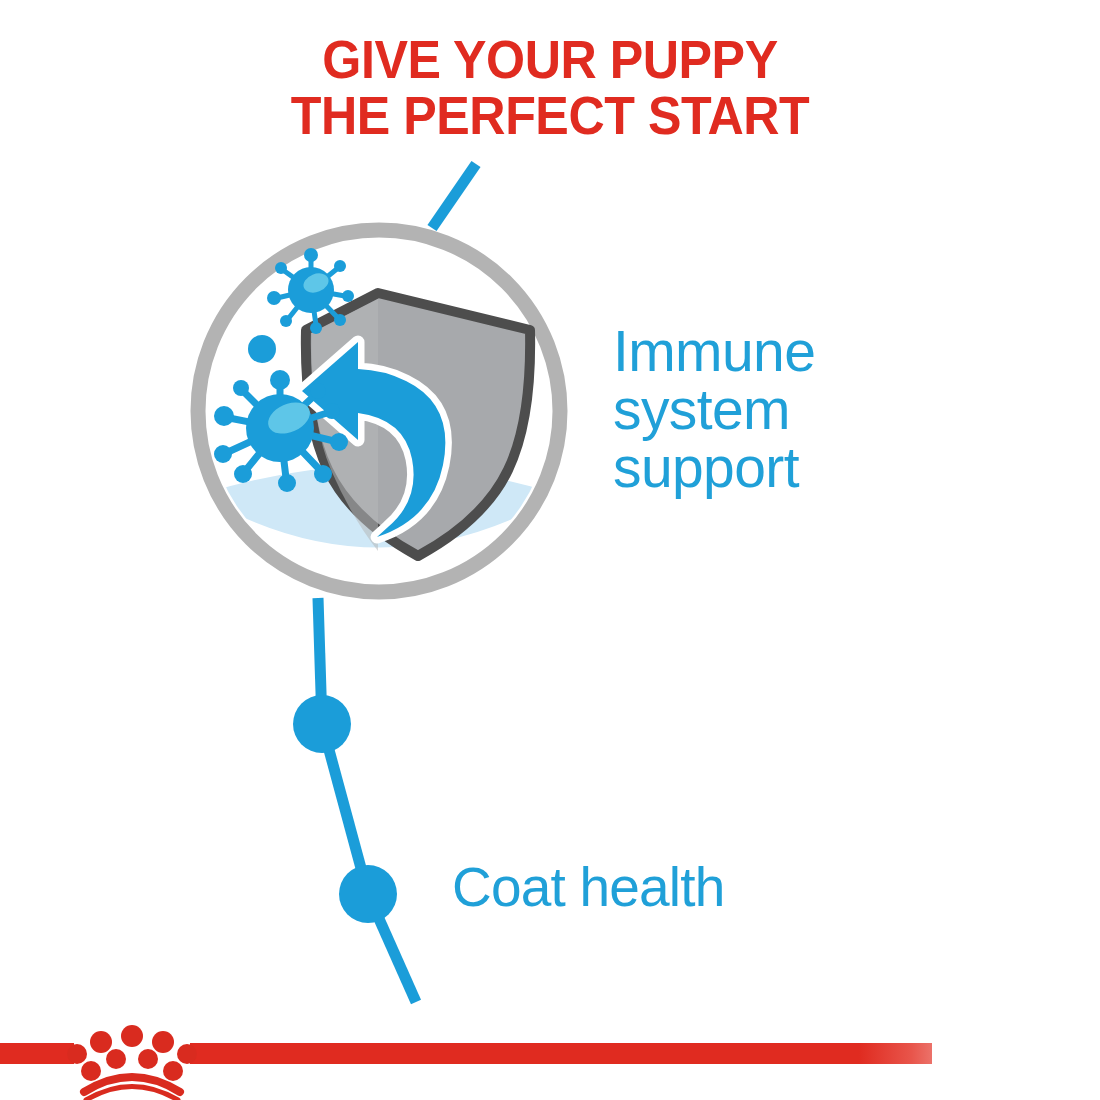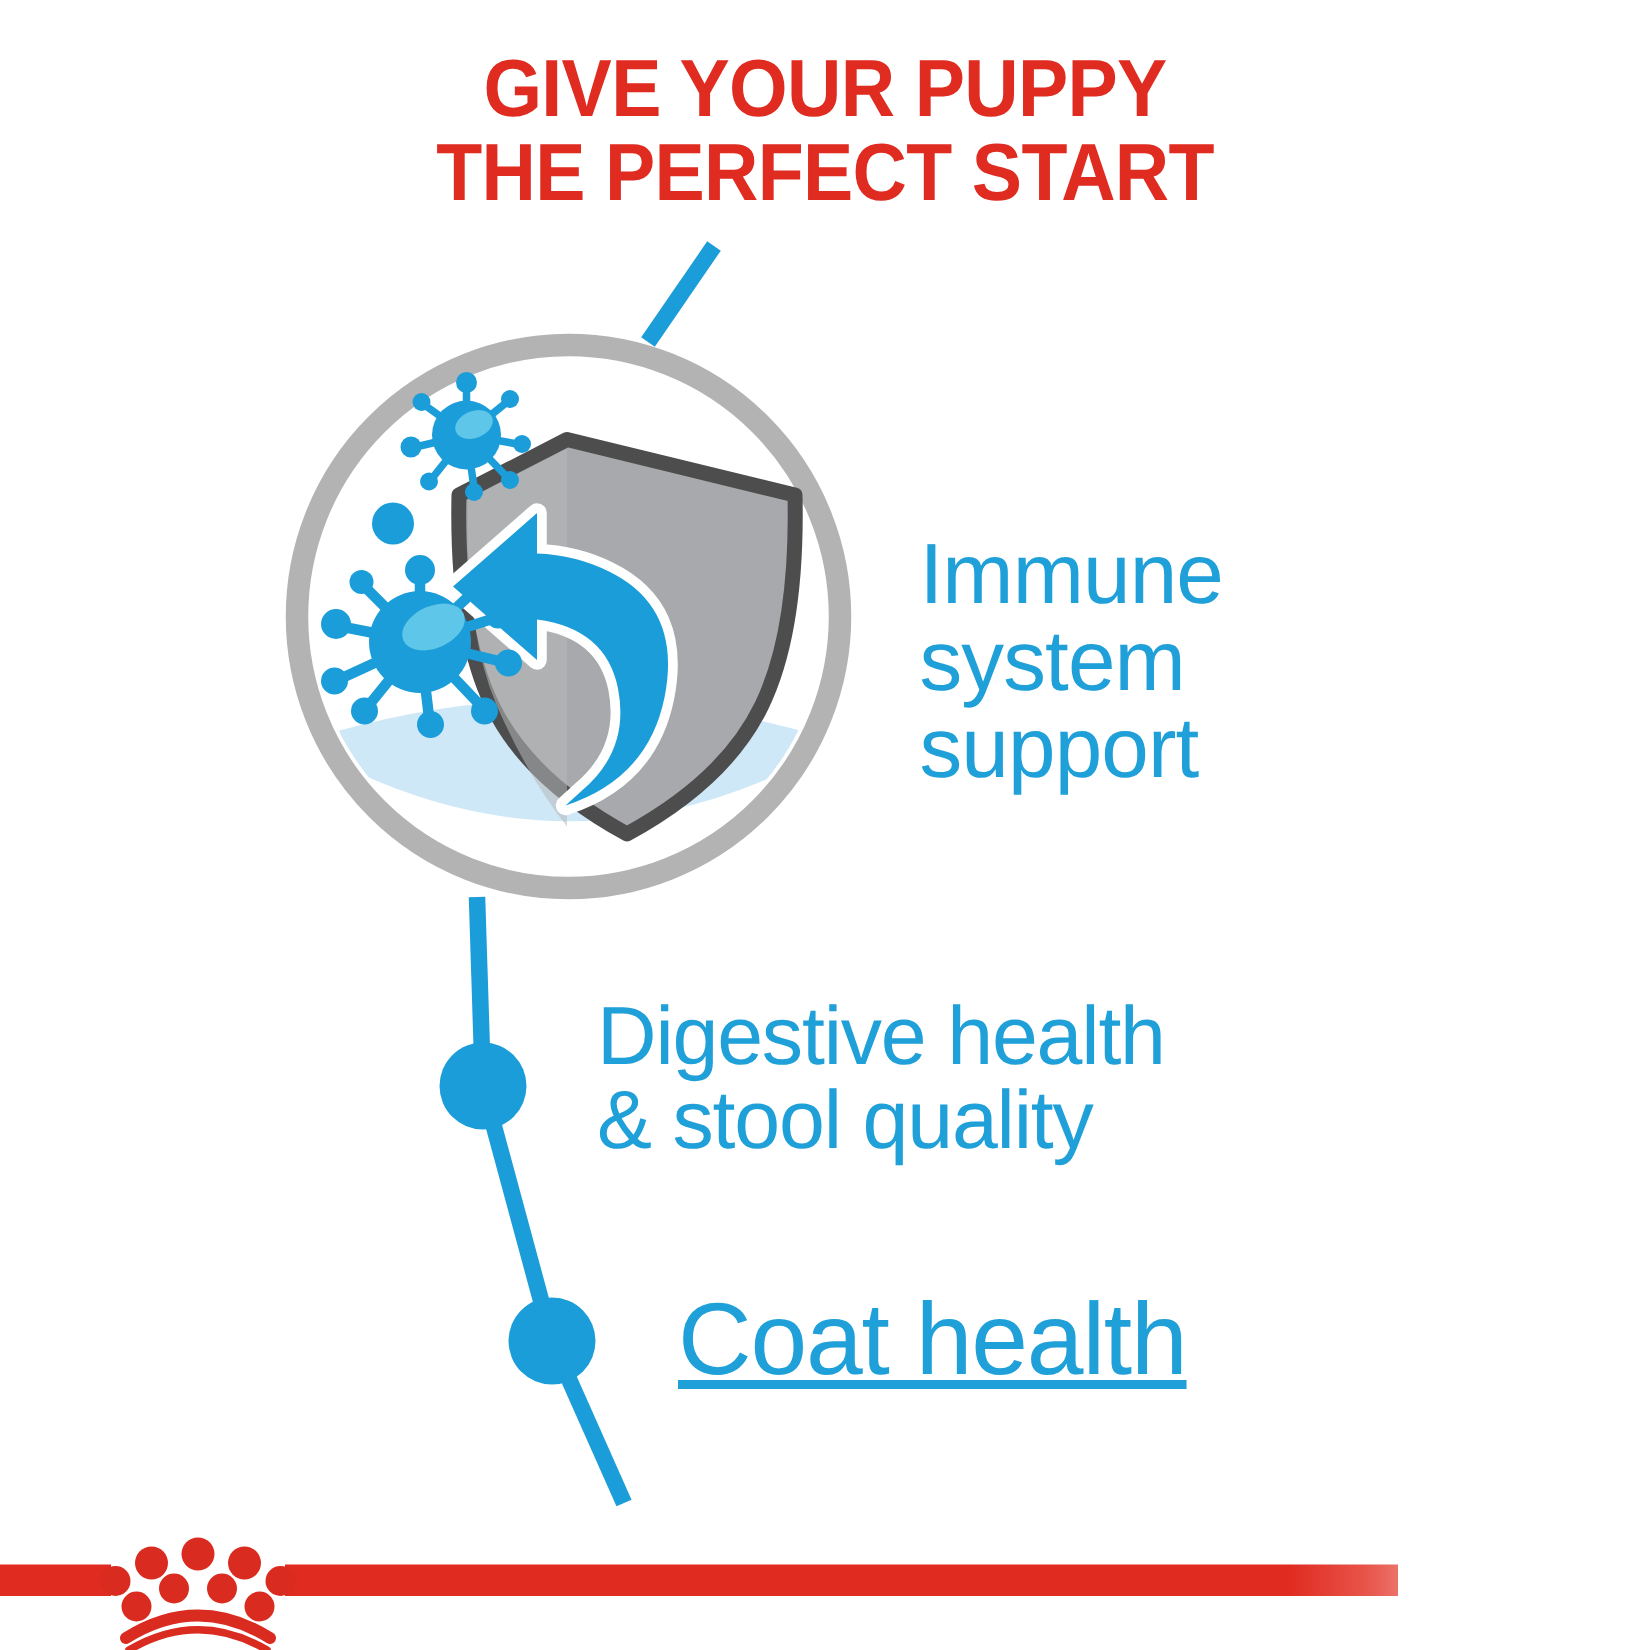--- a/index.html
+++ b/index.html
@@ -55,34 +55,32 @@
     font-weight: normal;
     line-height: 1.02;
     white-space: pre-line;
     -webkit-font-smoothing: antialiased;
   }
   #benefit-0 {
     left: 613px;
     top: 322px;
     font-size: 57px;
     letter-spacing: -0.6px;
-    margin-top: 32px;
   }
   #benefit-1 {
     left: 398px;
     top: 662px;
     font-size: 55px;
     letter-spacing: -0.8px;
   }
   #benefit-2 {
     left: 452px;
     top: 859px;
-    font-size: 68px;
+    font-size: 55px;
     letter-spacing: -0.8px;
-    text-decoration: underline;
   }
 
   
   #footer {
     position: absolute;
     left: 0;
     top: 1020px;
     width: 1100px;
     height: 80px;
   }
@@ -216,22 +214,20 @@
       <circle cx="224" cy="416" r="10"></circle>
       <circle cx="241" cy="388" r="8"></circle>
       <ellipse cx="289" cy="418" rx="22" ry="14" fill="#5ec6e8" transform="rotate(-24 289 418)"></ellipse>
     </g>
   </svg>
 
   <div class="benefit-label" id="benefit-0">Immune
 system
 support</div>
 
-  <div class="benefit-label" id="benefit-1">Digestive health
-&amp; stool quality</div>
 
   <div class="benefit-label" id="benefit-2">Coat health</div>
 
   <svg id="footer" viewBox="0 0 1100 80">
 
     <rect x="0" y="23" width="74" height="21" fill="#e02b20"></rect>
 
     <rect x="190" y="23" width="880" height="21" fill="url(#barFade)"></rect>
 
     <g fill="#d92b1f">

